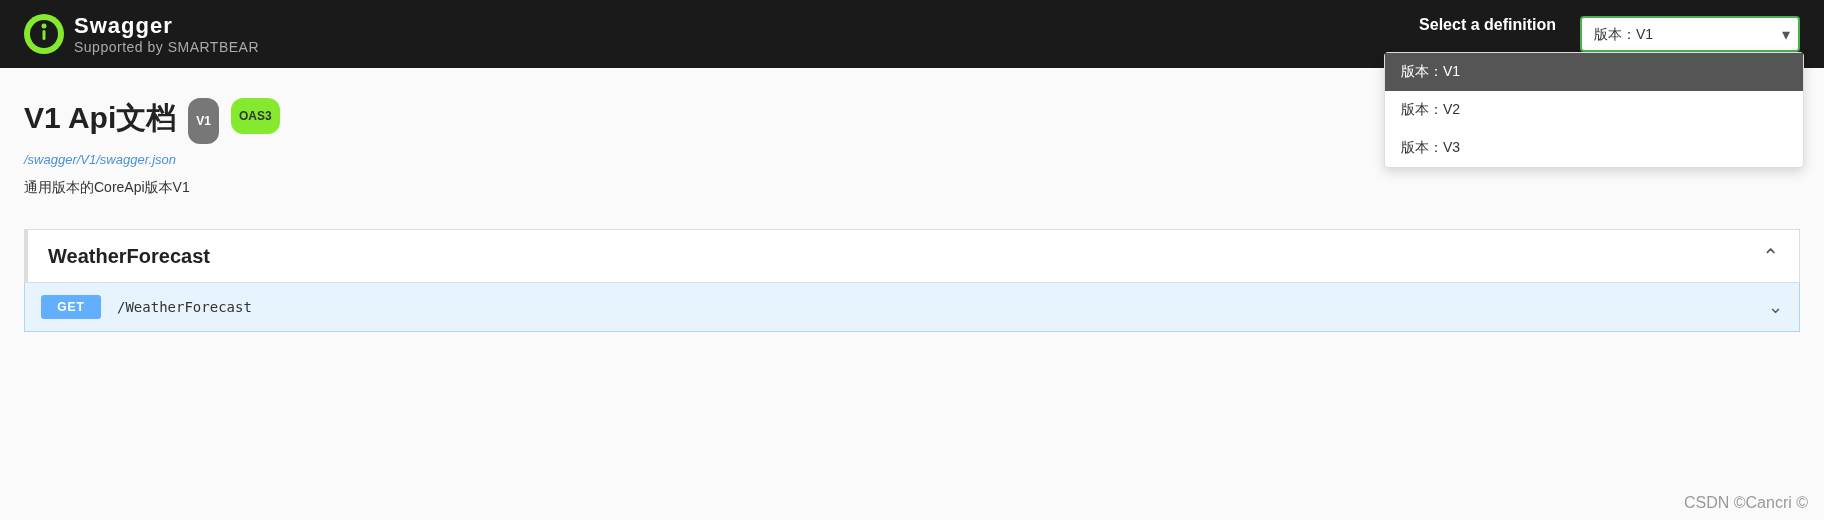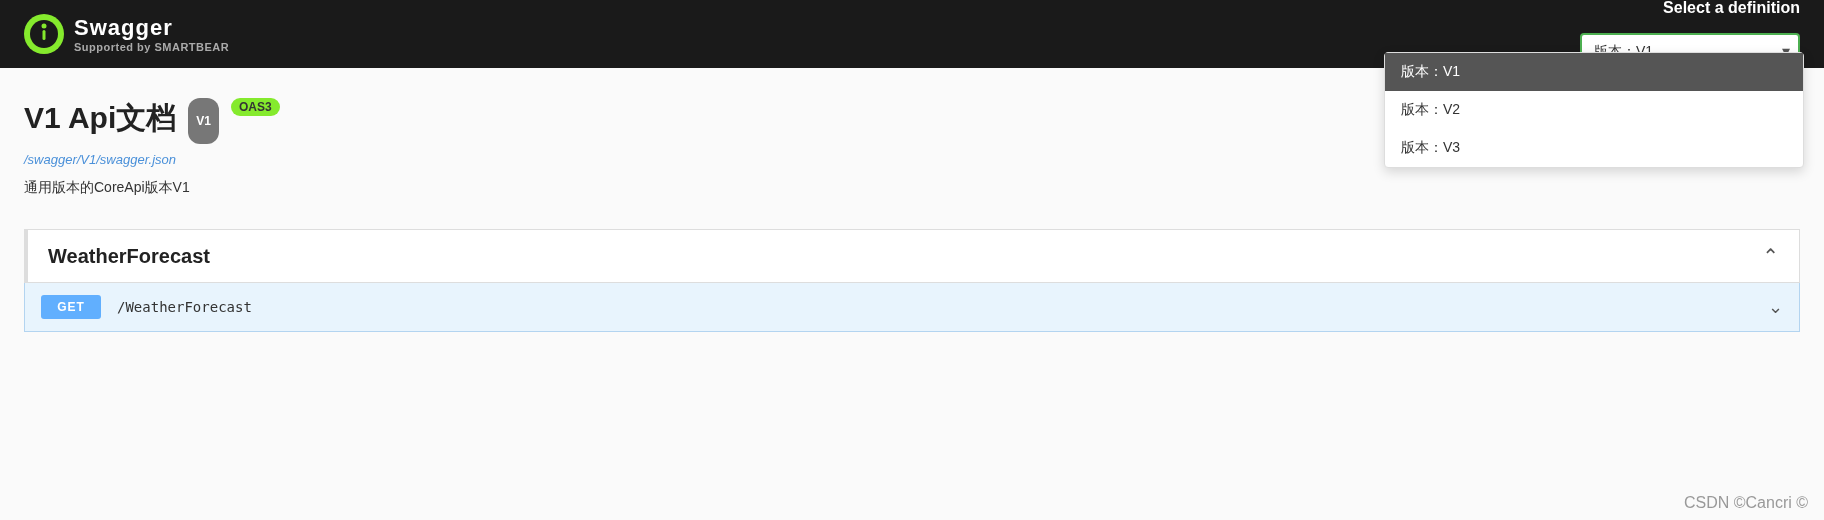--- a/index.html
+++ b/index.html
@@ -32,30 +32,28 @@
       flex-direction: column;
     }
     .logo-swagger {
       color: white;
       font-size: 22px;
       font-weight: bold;
       letter-spacing: 1px;
     }
     .logo-supported {
       color: #aaa;
-      font-size: 11px;
+      font-size: 14px;
       letter-spacing: 0.5px;
-      font-weight: bold;
     }
     .header-right {
       margin-left: auto;
       display: flex;
-      align-items: flex-end;
-      gap: 16px;
-      flex-direction: column;
+      align-items: flex-start;
+      gap: 24px;
     }
     .select-definition-label {
       color: white;
       font-size: 16px;
       font-weight: 600;
     }
     .definition-select-wrapper {
       position: relative;
     }
     .definition-select {
@@ -129,21 +127,21 @@
       border-radius: 12px;
       font-size: 12px;
       padding: 16px 8px;
       font-weight: bold;
     }
     .badge-oas3 {
       background: #85ea2d;
       color: #333;
       border-radius: 12px;
       font-size: 12px;
-      padding: 2px 8px;
+      padding: 11px 8px;
       font-weight: bold;
     }
     .swagger-link {
       color: #4a90d9;
       font-size: 13px;
       text-decoration: none;
       margin-bottom: 12px;
       display: block;
       font-style: italic;
     }

